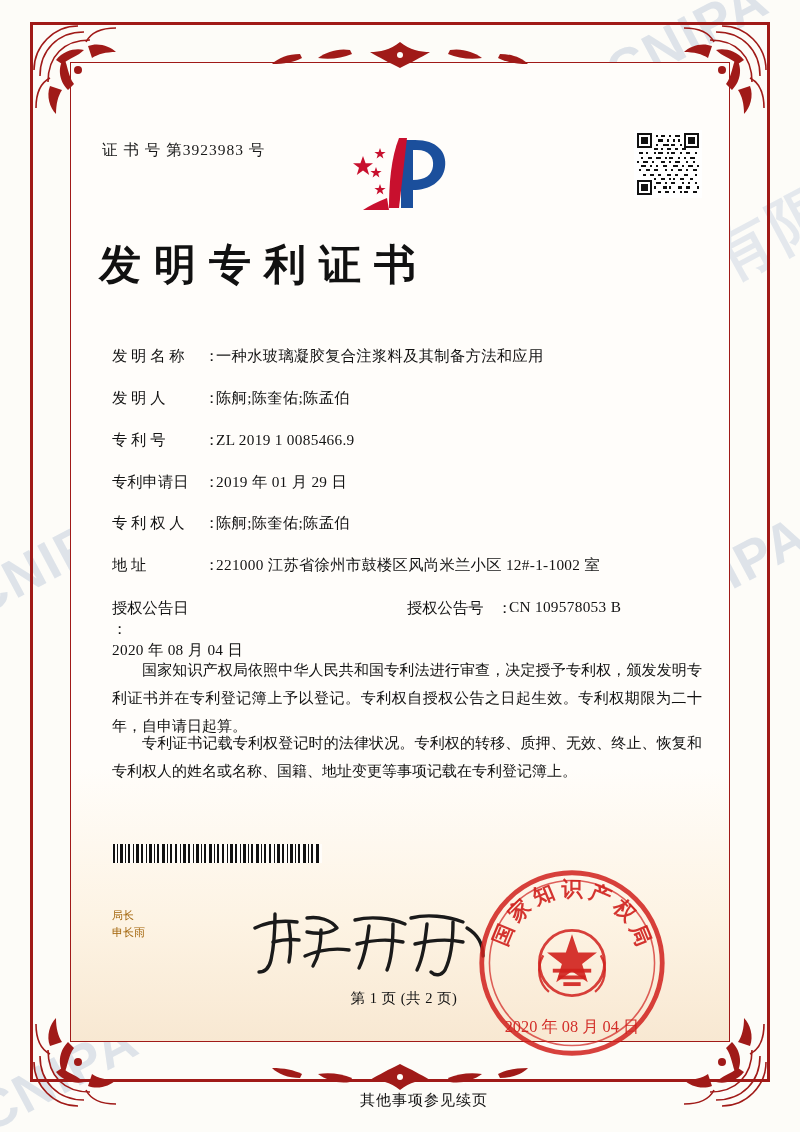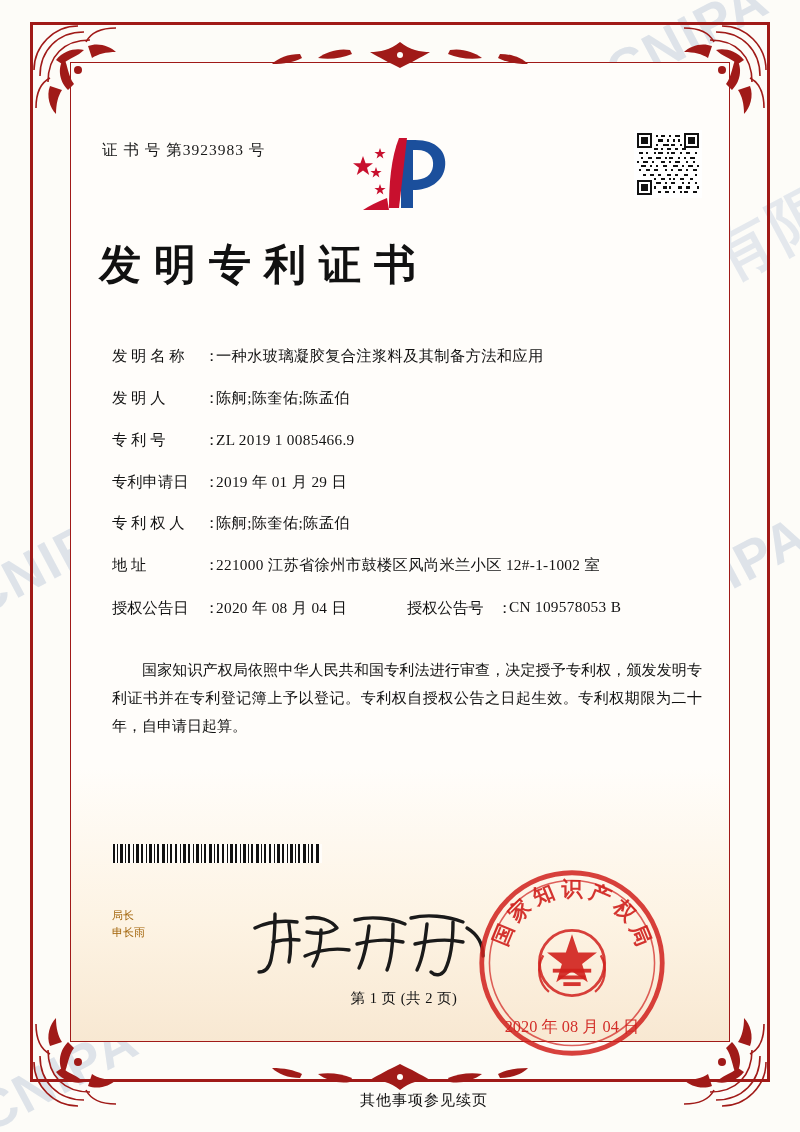--- a/index.html
+++ b/index.html
@@ -160,21 +160,21 @@
   .f-label {
     width: 92px;
     flex: none;
     letter-spacing: 0;
     white-space: nowrap;
   }
   .f-colon { width: 12px; flex: none; }
   .f-value { flex: 1; letter-spacing: .3px; }
 
   .row-split { display: flex; margin-bottom: 22px; }
-  .row-split .left { width: 295px; display: flex; align-items: baseline; }
+  .row-split .left { width: 295px; display: flex; align-items: baseline; flex-direction: column; }
   .row-split .right { flex: 1; display: flex; align-items: flex-start; }
   .row-split .f-label { width: 92px; }
   .row-split .right .f-label { width: 90px; }
 
   .para {
     position: absolute;
     left: 42px;
     width: 590px;
     font-size: 15px;
     line-height: 1.85;
@@ -515,20 +515,23 @@
         <div class="f-colon">：</div>
         <div class="f-value">CN 109578053 B</div>
       </div>
     </div>
 
   </div>
 
   <div class="para para1">
     <span class="indent">国家知识产权局依照中华人民共和国专利法进行审查，决定授予专利权，颁发发明专利证书并在专利登记簿上予以登记。专利权自授权公告之日起生效。专利权期限为二十年，自申请日起算。</span>
   </div>
+  <div class="para para2">
+    <span class="indent">专利证书记载专利权登记时的法律状况。专利权的转移、质押、无效、终止、恢复和专利权人的姓名或名称、国籍、地址变更等事项记载在专利登记簿上。</span>
+  </div>
 
   <svg class="barcode" viewBox="0 0 210 19" shape-rendering="crispEdges">
     <rect width="210" height="19" fill="#fffdfa"></rect>
     <g fill="#111">
       <rect x="1" y="0" width="2" height="19"></rect>
         <rect x="5" y="0" width="1" height="19"></rect>
       <rect x="8" y="0" width="3" height="19"></rect>
         <rect x="13" y="0" width="1" height="19"></rect>
       <rect x="16" y="0" width="2" height="19"></rect>
         <rect x="21" y="0" width="1" height="19"></rect>

